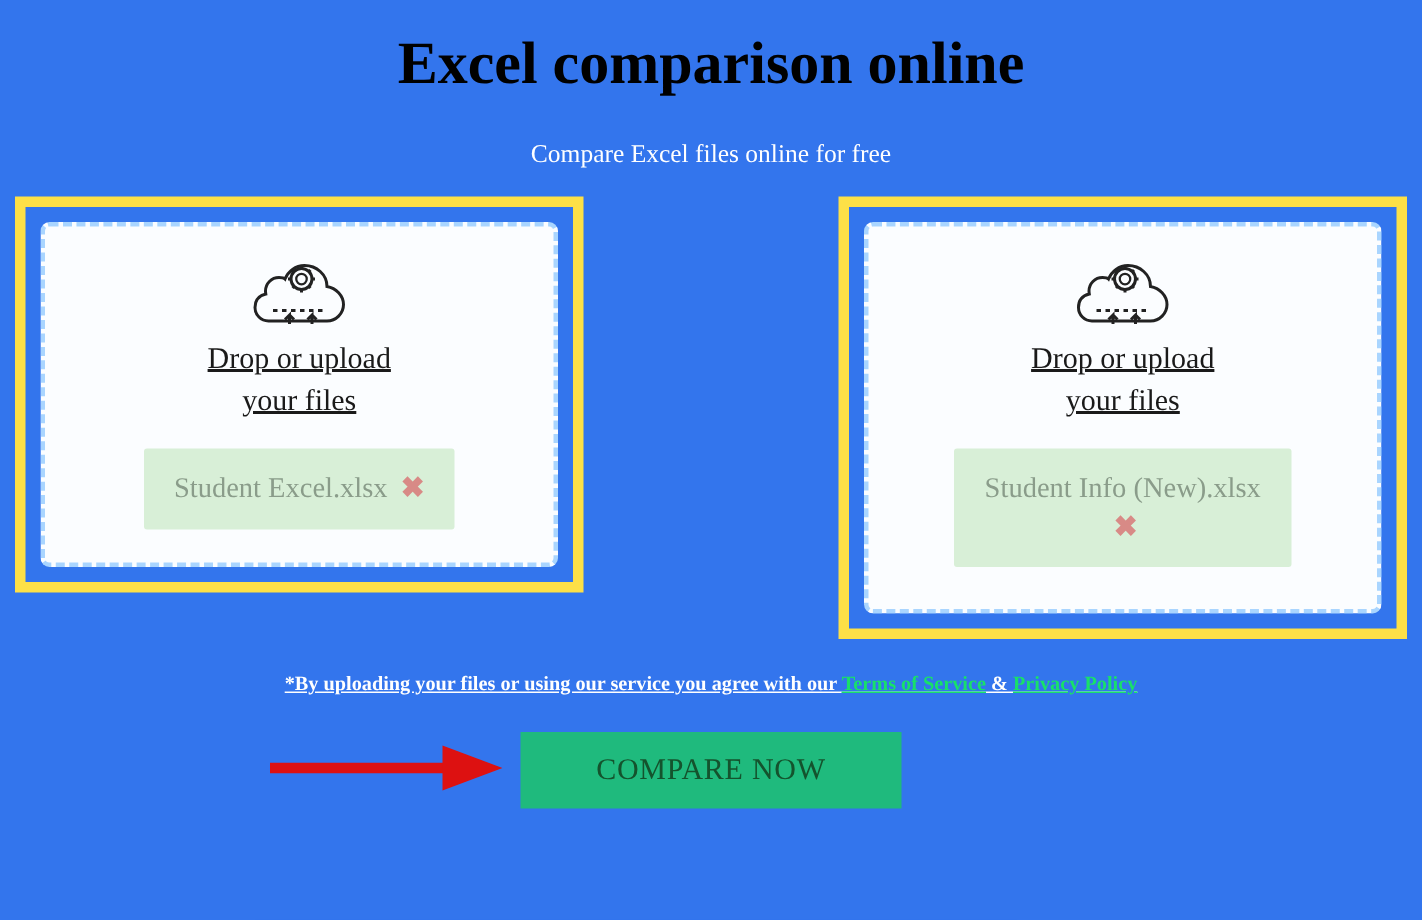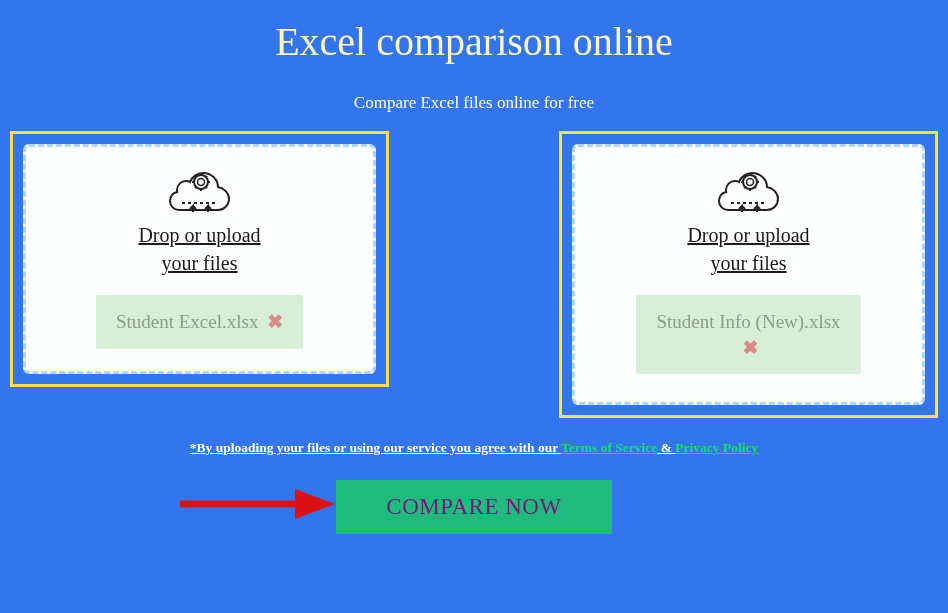--- a/index.html
+++ b/index.html
@@ -10,42 +10,42 @@
   body {
     width: 948px;
     height: 613px;
     background: #3375ed;
     font-family: Georgia, 'Times New Roman', serif;
     overflow: hidden;
     position: relative;
   }
   .page-title {
     text-align: center;
-    color: #fef9c3;
+    color: #000000;
     font-size: 40px;
-    font-weight: normal;
+    font-weight: bold;
     padding-top: 18px;
   }
   .subtitle {
     text-align: center;
     color: #ffffff;
     font-size: 17px;
     margin-top: 28px;
   }
   .dropzones {
     display: flex;
     justify-content: space-between;
     padding: 18px 10px 0 10px;
     gap: 170px;
   }
   .drop-unit {
     flex: 1;
   }
   .red-outline {
-    border: 3px solid #fde047;
+    border: 7px solid #fde047;
     padding: 10px;
   }
   .dashed-box {
     border: 3px dashed #a9d5ff;
     background: #fbfdff;
     border-radius: 6px;
     display: flex;
     flex-direction: column;
     align-items: center;
     padding: 18px 24px 22px 24px;
@@ -96,23 +96,23 @@
     text-decoration: underline;
   }
   .compare-row {
     text-align: center;
     margin-top: 24px;
     position: relative;
   }
   .compare-btn {
     display: inline-block;
     background: #1fba7d;
-    color: #701a75;
+    color: #14532d;
     border: none;
-    font-size: 23px;
+    font-size: 20px;
     font-family: Georgia, 'Times New Roman', serif;
     padding: 14px 50px;
     letter-spacing: 0.5px;
     cursor: pointer;
   }
   .arrow {
     position: absolute;
     left: 175px;
     top: 4px;
     width: 160px;

